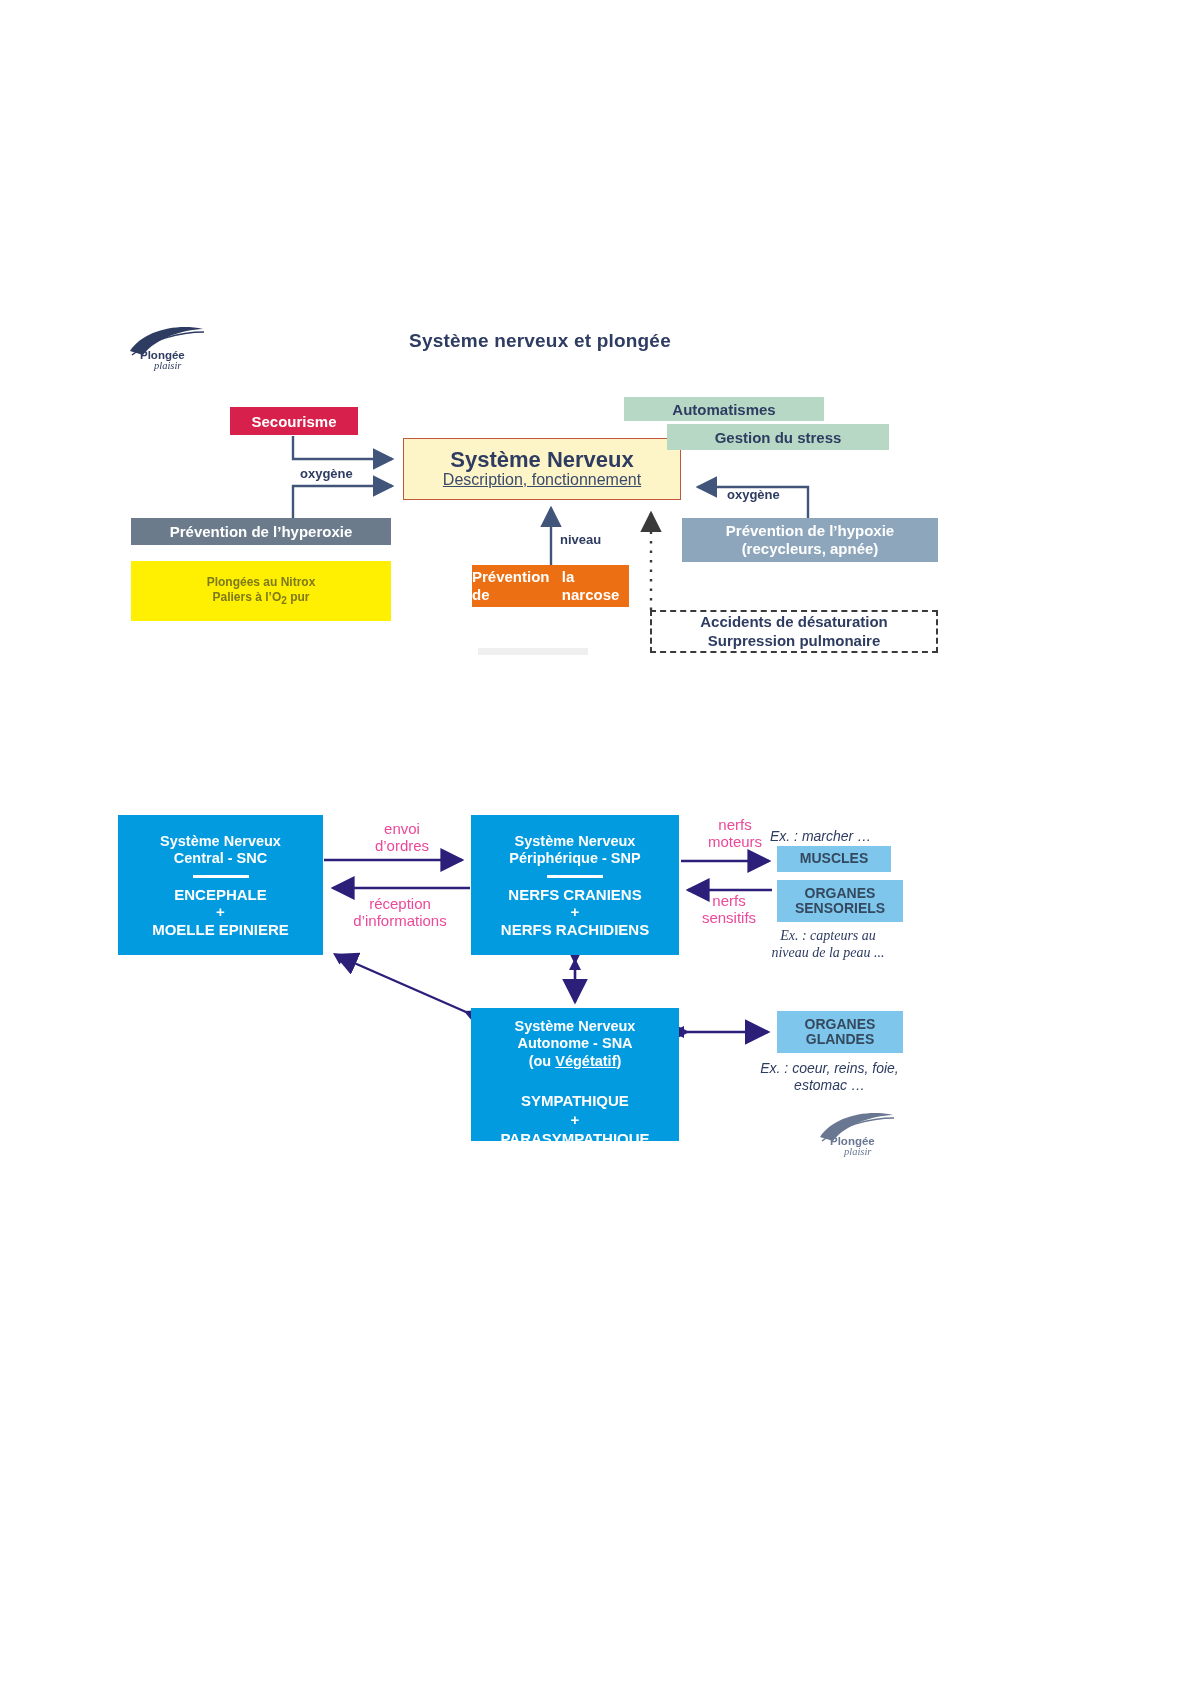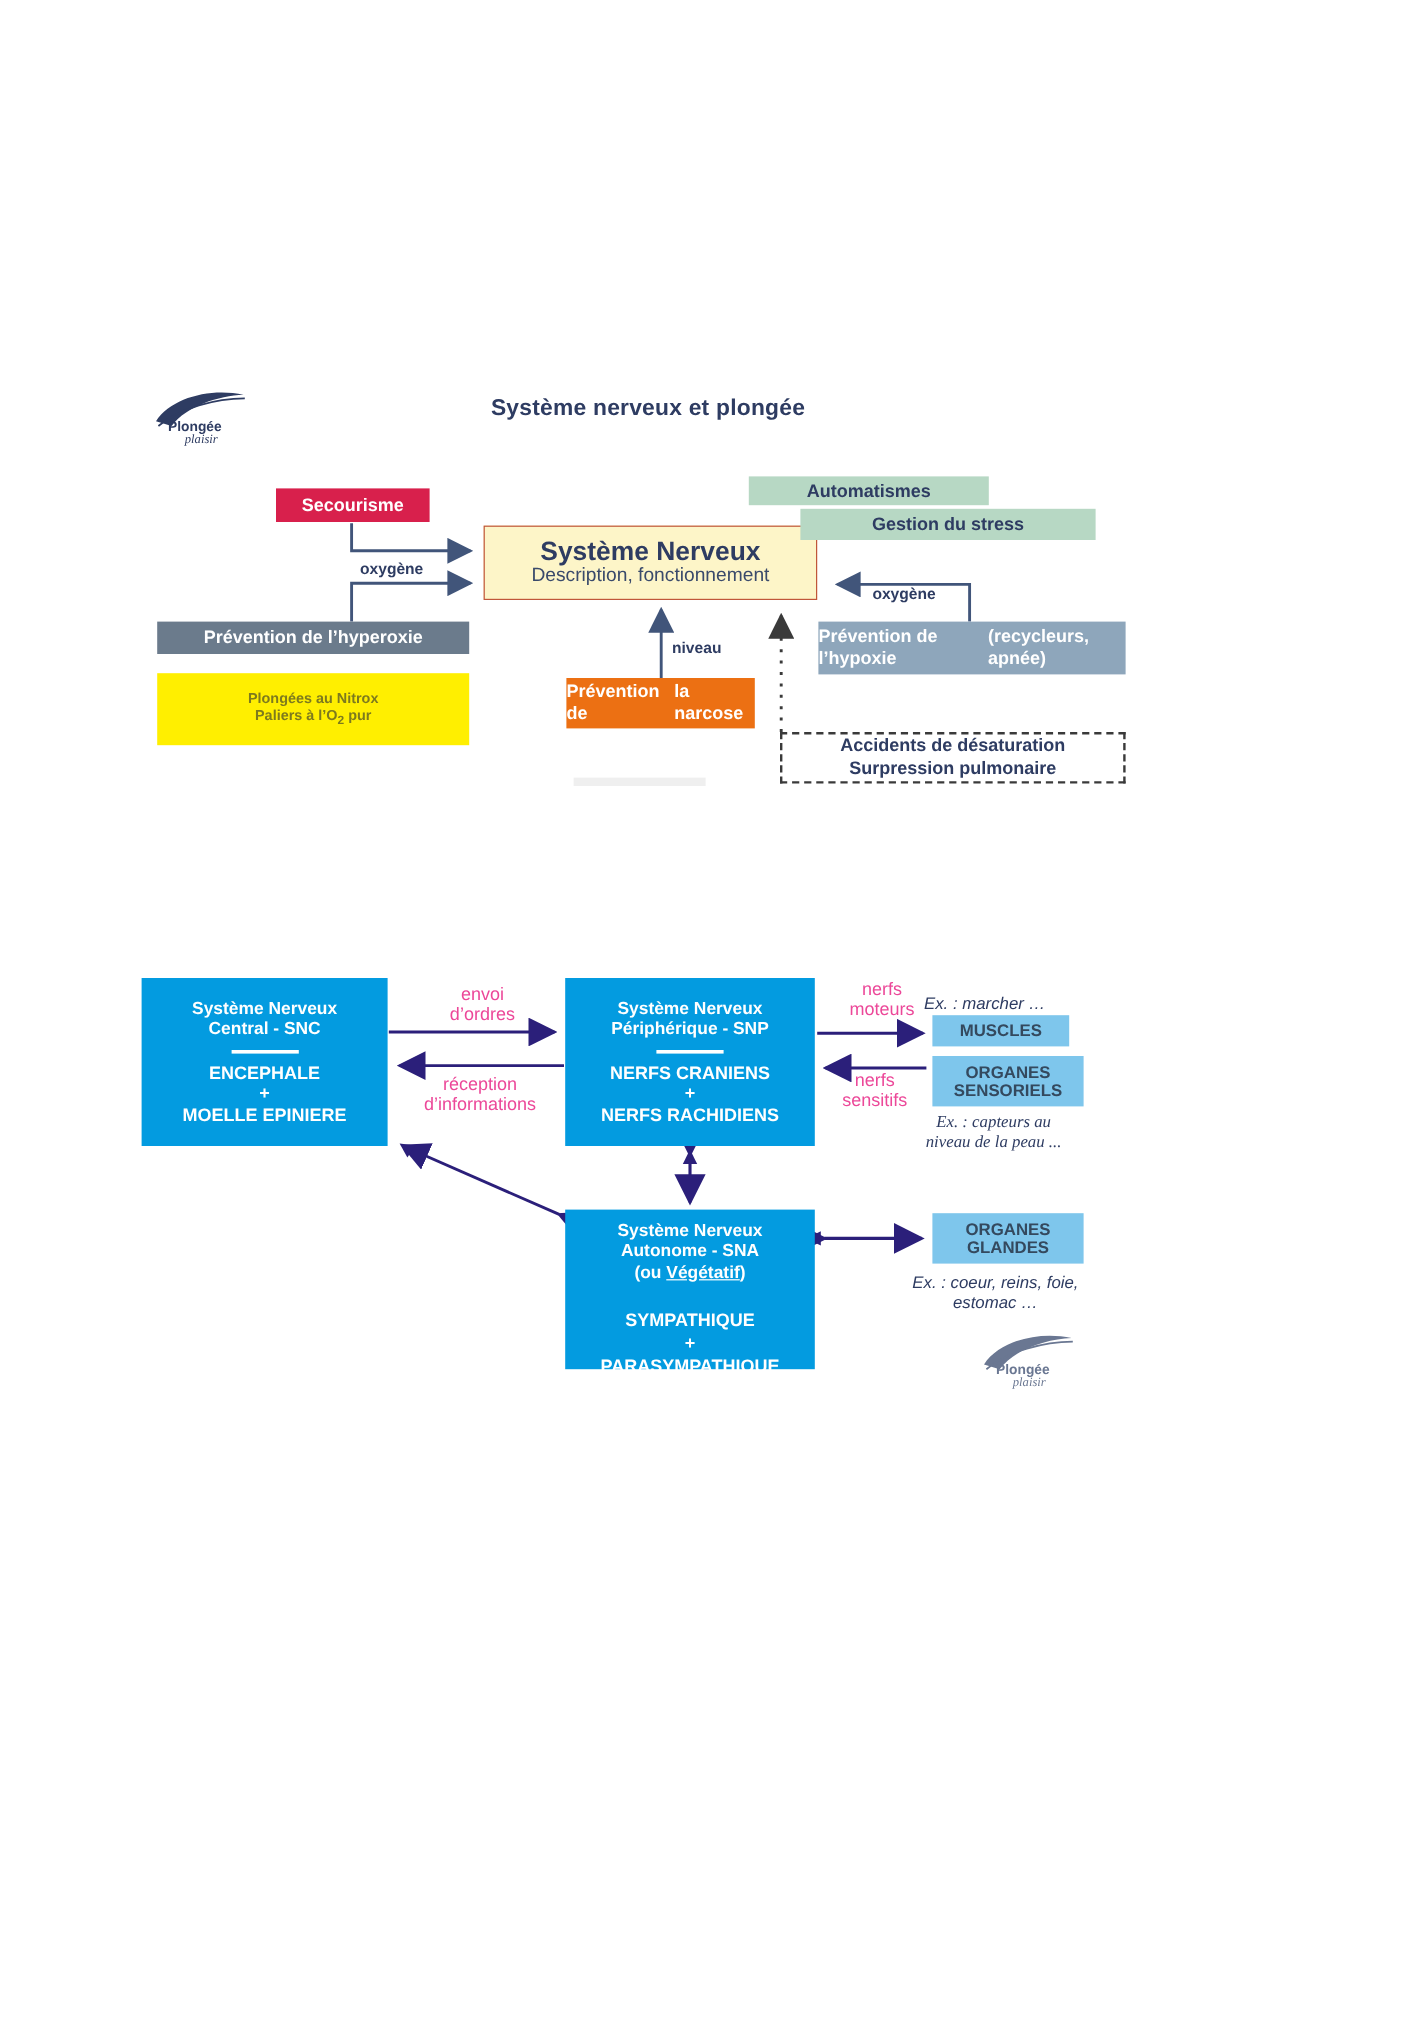--- a/index.html
+++ b/index.html
@@ -24,43 +24,43 @@
   .box-secourisme{
     left:230px;top:407px;width:128px;height:28px;
     background:#d8204c;color:#ffffff;font-weight:bold;font-size:15px;
   }
   .box-sn{
     left:403px;top:438px;width:278px;height:62px;
     background:#fdf5c8;border:1.5px solid #c0563a;
     display:flex;flex-direction:column;align-items:center;justify-content:center;
   }
   .box-sn .l1{font-size:22px;font-weight:bold;color:#2e3c62;line-height:1.05;}
-  .box-sn .l2{font-size:16px;color:#3a4a6b;line-height:1.15;}
+  .box-sn .l2{font-size:16px;color:#3a4a6b;line-height:1.15;text-decoration:underline;}
 
   .box-autom{
     left:624px;top:397px;width:200px;height:24px;
     background:#b7d8c4;color:#2e3c62;font-weight:bold;font-size:15px;
   }
   .box-stress{
-    left:667px;top:424px;width:246px;height:26px;
+    left:667px;top:424px;width:222px;height:26px;
     background:#b7d8c4;color:#2e3c62;font-weight:bold;font-size:15px;
   }
   .box-hyperoxie{
     left:131px;top:518px;width:260px;height:27px;
     background:#6b7b8c;color:#ffffff;font-weight:bold;font-size:15px;
   }
   .box-nitrox{
     left:131px;top:561px;width:260px;height:60px;
     background:#ffef00;color:#7d7a1e;font-weight:bold;font-size:12px;
     display:flex;flex-direction:column;align-items:center;justify-content:center;line-height:1.2;
   }
   .box-hypoxie{
     left:682px;top:518px;width:256px;height:44px;
     background:#8ea6bb;color:#ffffff;font-weight:bold;font-size:15px;
-    display:flex;align-items:center;justify-content:center;line-height:1.2;
+    display:flex;flex-direction:column;align-items:center;justify-content:center;line-height:1.2;
   }
   .box-narcose{
     left:472px;top:565px;width:157px;height:42px;
     background:#ec7013;color:#ffffff;font-weight:bold;font-size:15px;
     display:flex;align-items:center;justify-content:center;line-height:1.2;
   }
   .box-accidents{
     left:650px;top:610px;width:288px;height:43px;
     border:2px dashed #3a3a3a;background:transparent;color:#2e3c62;
     font-weight:bold;font-size:15px;

